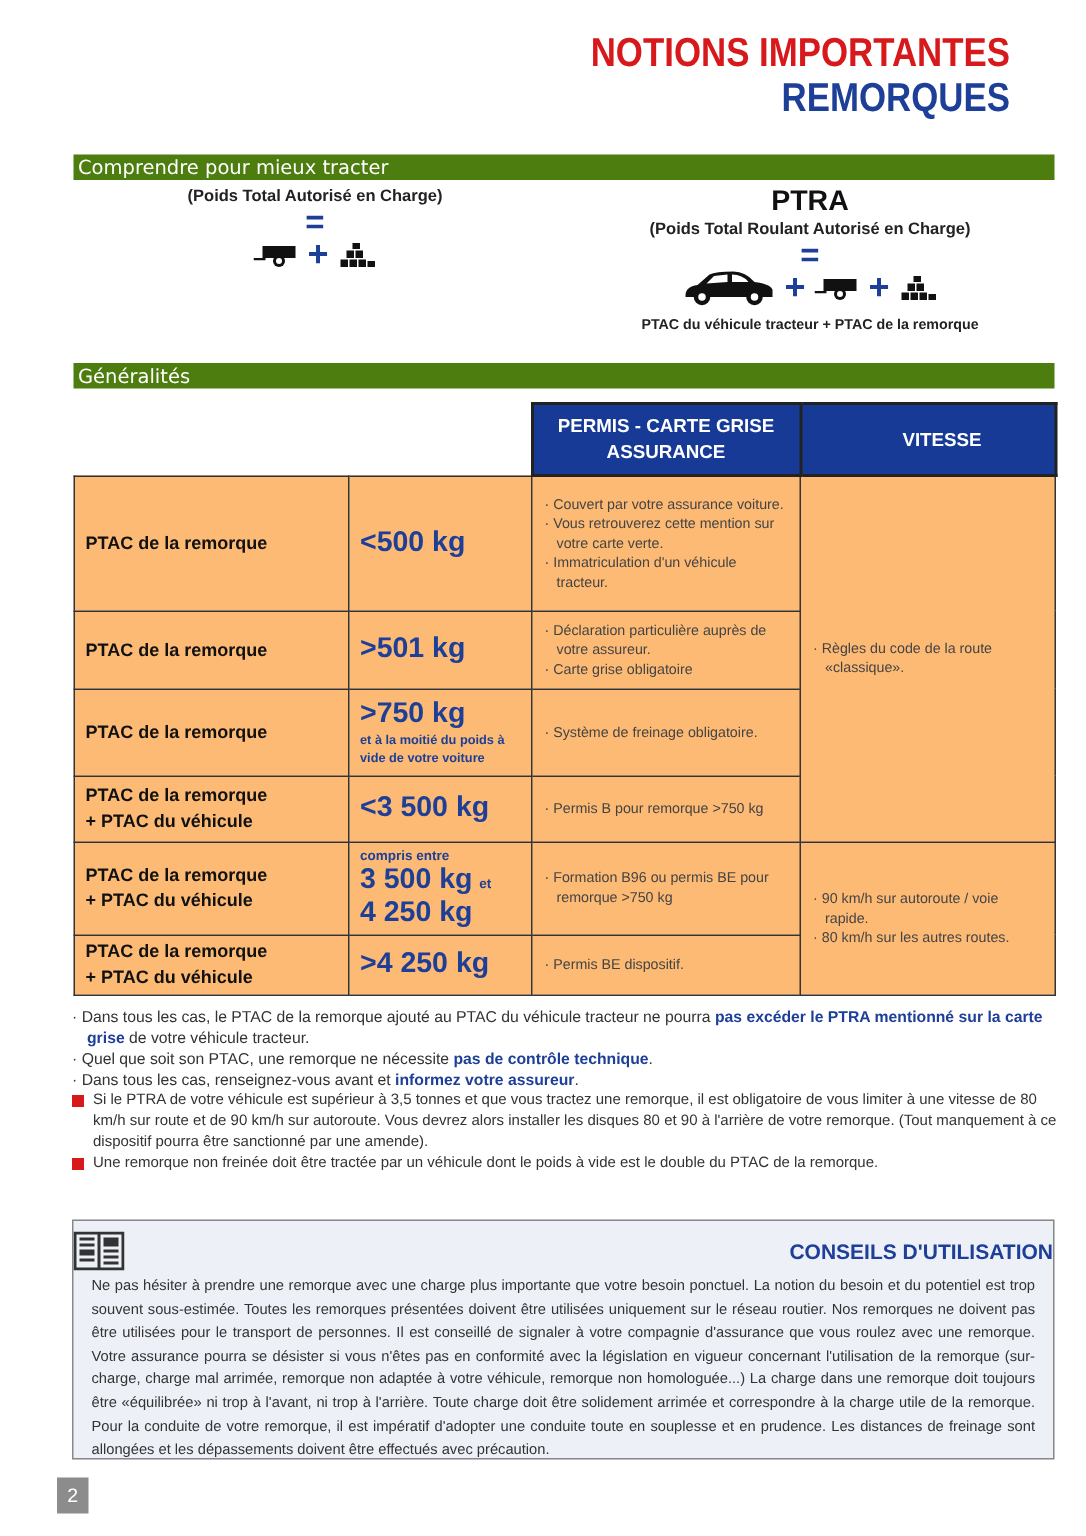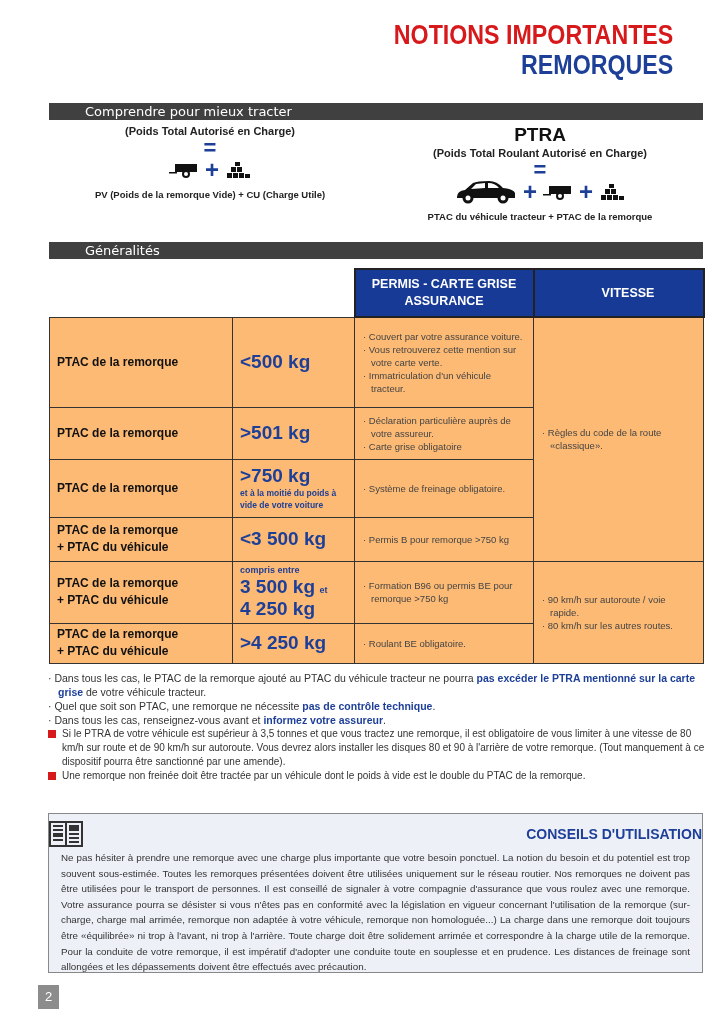--- a/index.html
+++ b/index.html
@@ -5,22 +5,22 @@
   html, body { margin: 0; padding: 0; }
   body {
     width: 724px; height: 1024px; background: #ffffff; position: relative; overflow: hidden;
     font-family: "Liberation Sans", sans-serif; color: #222;
   }
   .title-block { position: absolute; left: 0; top: 20px; width: 724px; text-align: right; }
   .title-line1 { font-family: "Liberation Sans", sans-serif; font-weight: bold; font-size: 27px; color: #d7191c; letter-spacing: 0px; transform: scaleX(0.86); display: block; line-height: 30px; }
   .title-line2 { font-family: "Liberation Sans", sans-serif; font-weight: bold; font-size: 27px; color: #1d3f98; transform: scaleX(0.86); display: block; line-height: 30px; }
 
   .section-bar {
-    position: absolute; left: 49px; width: 654px; height: 17px; background: #404040;
-    color: #fff; font-size: 14px; line-height: 17px; padding-left: 36px; box-sizing: border-box;
+    position: absolute; left: 49px; width: 654px; height: 17px; background: #4d7c0f;
+    color: #fff; font-size: 14px; line-height: 17px; padding-left: 3px; box-sizing: border-box;
   }
   .section-bar span { font-family: "DejaVu Sans", sans-serif; font-size: 13px; }
 
   .formula { position: absolute; text-align: center; }
   .formula .abbr { font-weight: bold; font-size: 19px; color: #111; line-height: 22px; }
   .formula .full { font-weight: bold; font-size: 11px; color: #222; line-height: 15px; }
   .formula .eq { color: #1d3f98; font-weight: bold; font-size: 22px; line-height: 18px; }
   .formula .icons { display: flex; justify-content: center; align-items: center; gap: 6px; height: 26px; }
   .formula .plus { color: #1d3f98; font-weight: bold; font-size: 24px; line-height: 20px; }
   .formula .caption { font-weight: bold; font-size: 9.5px; color: #222; margin-top: 6px; }
@@ -79,21 +79,20 @@
     <svg width="26" height="18" viewBox="0 0 26 18">
       <rect x="10" y="1" width="5" height="4" fill="#111"></rect>
       <rect x="6" y="6" width="5" height="5" fill="#111"></rect>
         <rect x="12" y="6" width="5" height="5" fill="#111"></rect>
       <rect x="2" y="12" width="5" height="5" fill="#111"></rect>
         <rect x="8" y="12" width="5" height="5" fill="#111"></rect>
         <rect x="14" y="12" width="5" height="5" fill="#111"></rect>
         <rect x="20" y="13" width="5" height="4" fill="#111"></rect>
     </svg>
   </div>
-  <div class="caption">PV (Poids de la remorque Vide) + CU (Charge Utile)</div>
 </div>
 
 <div class="formula" style="left:390px; top:124px; width:300px;">
   <div class="abbr">PTRA</div>
   <div class="full">(Poids Total Roulant Autorisé en Charge)</div>
   <div class="eq">=</div>
   <div class="icons">
     <svg width="62" height="26" viewBox="0 0 62 26">
       <path d="M2 18 Q2 12 10 11 L18 4 Q22 2 34 2 Q42 2 48 9 Q58 10 60 14 L60 19 L2 19 Z" fill="#111"></path>
       <path d="M21 5 L30 4 L30 9 L16 10 Z M33 4 Q40 4 44 9 L33 9 Z" fill="#fff"></path>
@@ -213,21 +212,21 @@
         </td>
   </tr>
   <tr style="height:40px;">
     <td class="label">
           <div>PTAC de la remorque</div>
           <div>+ PTAC du véhicule</div>
         </td>
     <td class="value"><span class="big">&gt;4 250 kg</span></td>
     <td class="info">
           <ul>
-            <li>Roulant BE obligatoire.</li>
+            <li>Permis BE dispositif.</li>
           </ul>
         </td>
   </tr>
 </tbody>
   </table>
 
 <div class="notes">
   <div class="dot"><span>Dans tous les cas, le PTAC de la remorque ajouté au PTAC du véhicule tracteur ne pourra </span><span class="hl">pas excéder le PTRA mentionné sur la carte grise</span><span> de votre véhicule tracteur.</span></div>
   <div class="dot"><span>Quel que soit son PTAC, une remorque ne nécessite </span><span class="hl">pas de contrôle technique</span><span>.</span></div>
   <div class="dot"><span>Dans tous les cas, renseignez-vous avant et </span><span class="hl">informez votre assureur</span><span>.</span></div>

